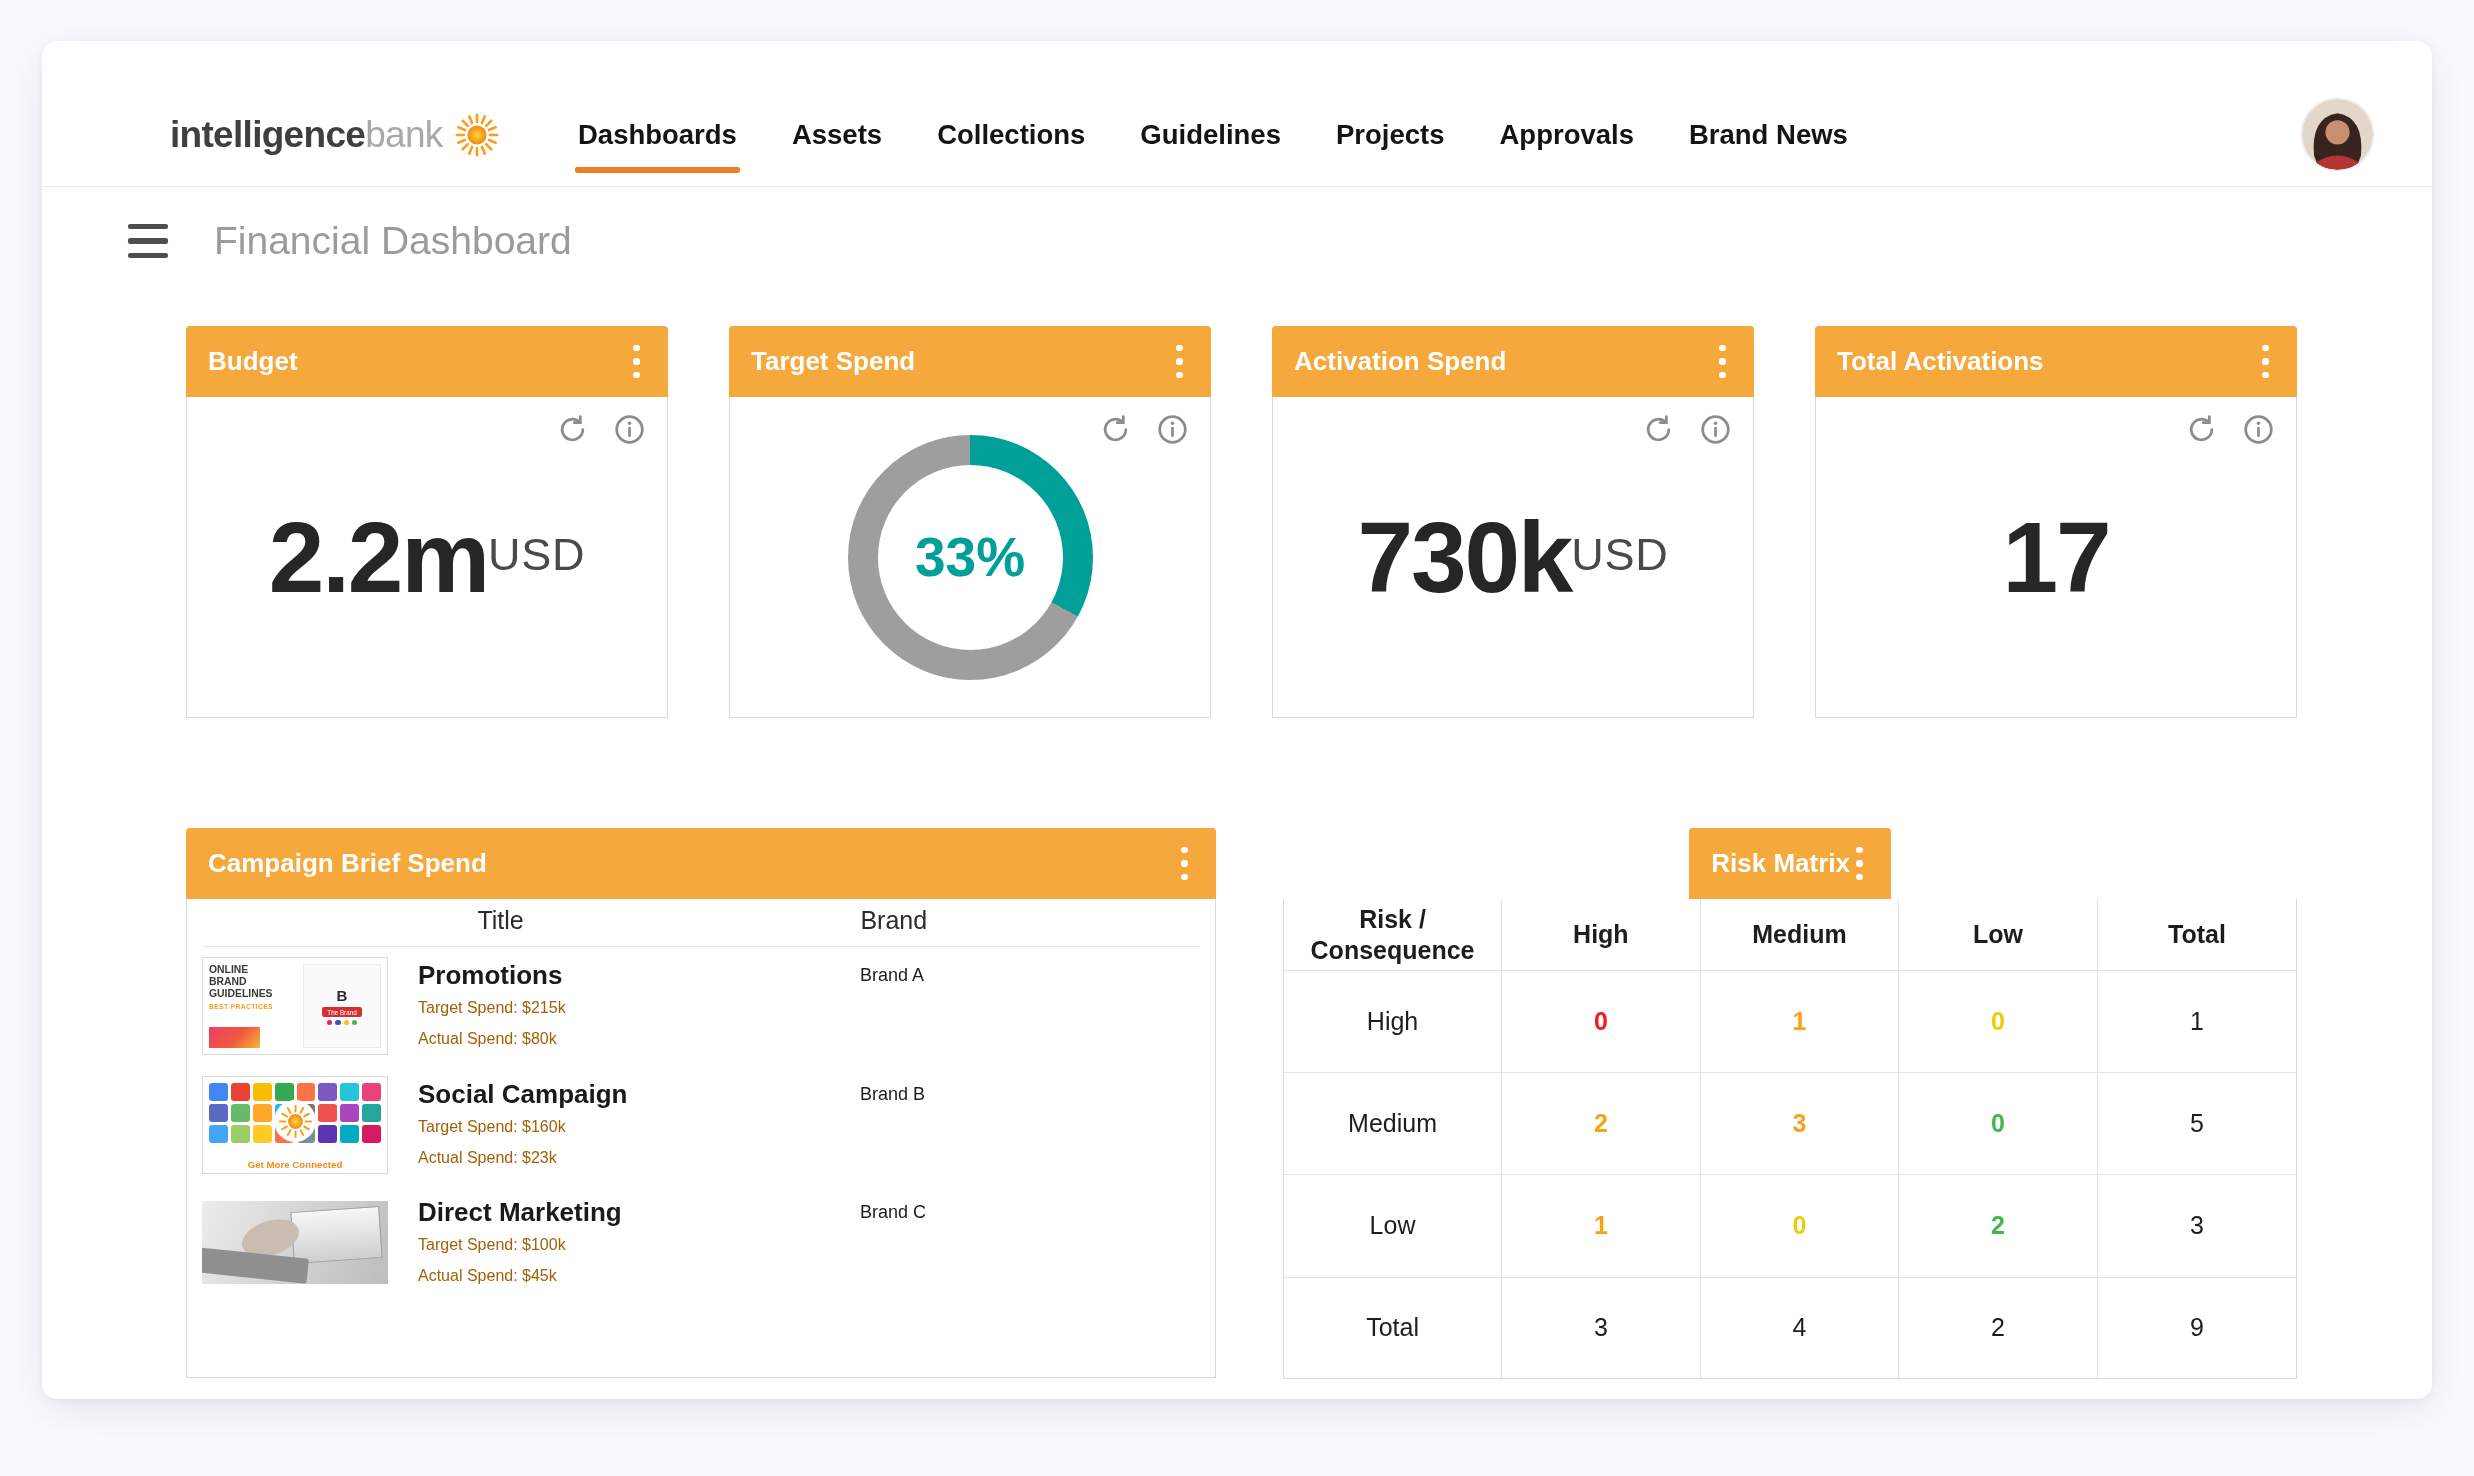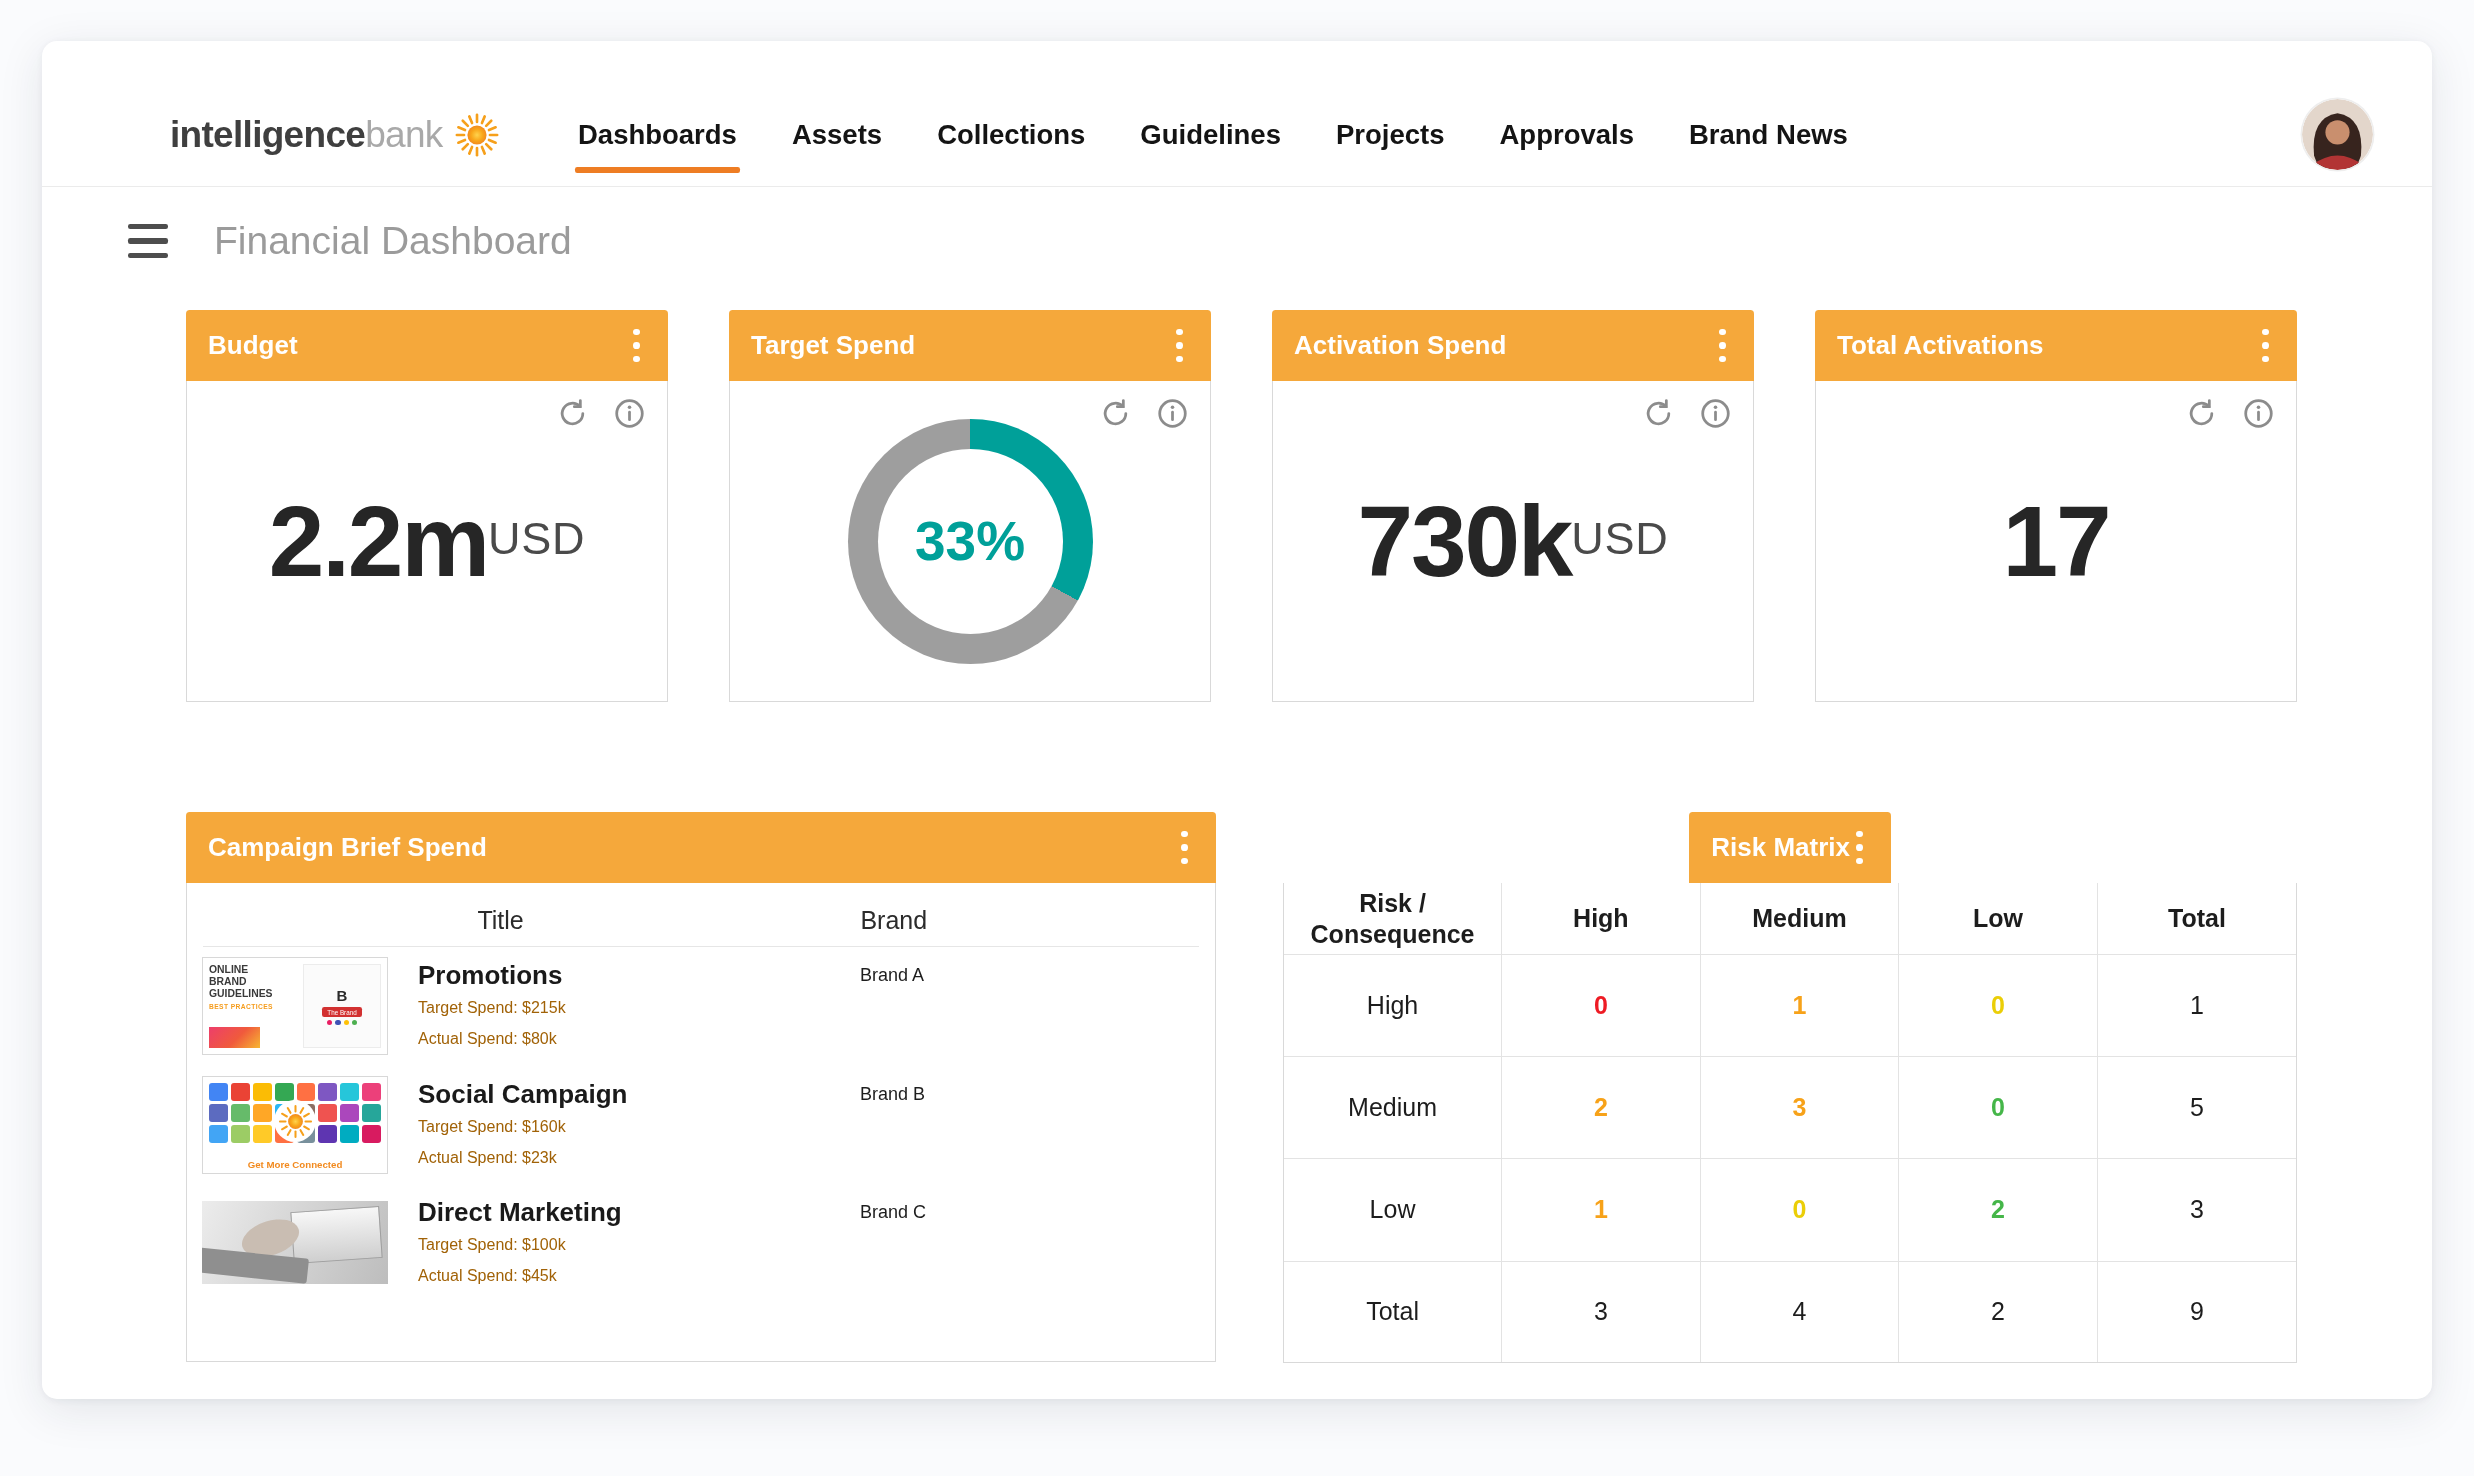--- a/index.html
+++ b/index.html
@@ -29,21 +29,21 @@
 
   
   .title-row { display:flex; align-items:center; gap:46px; margin-top:27px;
     height:54px; padding-left:86px; }
   .hamburger { width:40px; display:flex; flex-direction:column; gap:9px; cursor:pointer; padding:4.5px 0; }
   .hamburger span { height:5.2px; border-radius:2.2px; background:#4d4d4d; }
   .page-title { font-size:39px; color:#9b9b9b; font-weight:400; }
 
   
   .content { padding:0 135px 0 144px; }
-  .kpi-row { display:flex; gap:61px; margin-top:42px; }
+  .kpi-row { display:flex; gap:61px; margin-top:58px; }
   .card { display:flex; flex-direction:column; }
   .kpi-card { flex:1; height:392px; }
   .card-header { height:71px; flex:none; background:var(--header_orange,#F5A83B);
     border-radius:3.7px 3.7px 0 0; display:flex; align-items:center; padding:0 22px;
     color:#fff; }
   .card-title { font-size:26px; font-weight:700; }
   .kebab { margin-left:auto; display:flex; flex-direction:column; gap:6.7px;
     padding:7.4px 6px; cursor:pointer; }
   .kebab i { width:6.7px; height:6.7px; border-radius:50%; background:#fff; }
   .card-body { flex:1; background:#fff; border:1.5px solid #d9d9d9; border-top:none;
@@ -60,21 +60,21 @@
     display:flex; align-items:center; justify-content:center;
     background:conic-gradient(var(--teal,#00A099) var(--pct,33%), var(--donut_track,#9E9E9E) 0); }
   .donut::before { content:""; position:absolute; inset:30px; background:#fff; border-radius:50%; }
   .donut-label { position:relative; font-size:55px; font-weight:600; color:var(--teal,#00A099); }
 
   
   .bottom-row { display:flex; gap:67px; margin-top:110px; }
   .campaign-card { width:1030px; height:550px; }
   .risk-card { flex:1; height:550px;align-items:center; }
 
-  .cb-body { padding-top:16px; }
+  .cb-body { padding-top:0; }
   .cb-cols { position:relative; height:48px; margin:0 16.4px; border-bottom:1.5px solid #e6e6e6; }
   .cb-col { position:absolute; top:7.4px; font-size:25px; color:#2b2b2b; }
   .cb-col-title { left:274px; }
   .cb-col-brand { left:657px; }
   .cb-row { display:flex; align-items:center; padding:10.4px 16.4px 10.4px 15px; cursor:pointer; }
   .thumb { width:186px; flex:none; margin-right:30px; border:0.7px solid #d8d8d8;
     background:#fff; position:relative; overflow:hidden; }
   .cb-main { flex:1; display:flex; align-items:flex-start; position:relative; }
   .cb-texts { }
   .cb-name { font-size:26px; font-weight:700; color:#1a1a1a; line-height:34px; }

